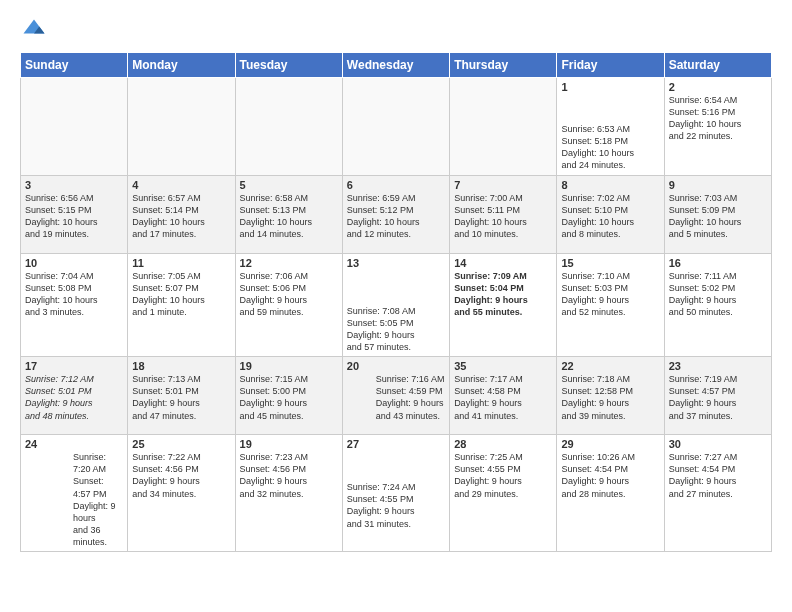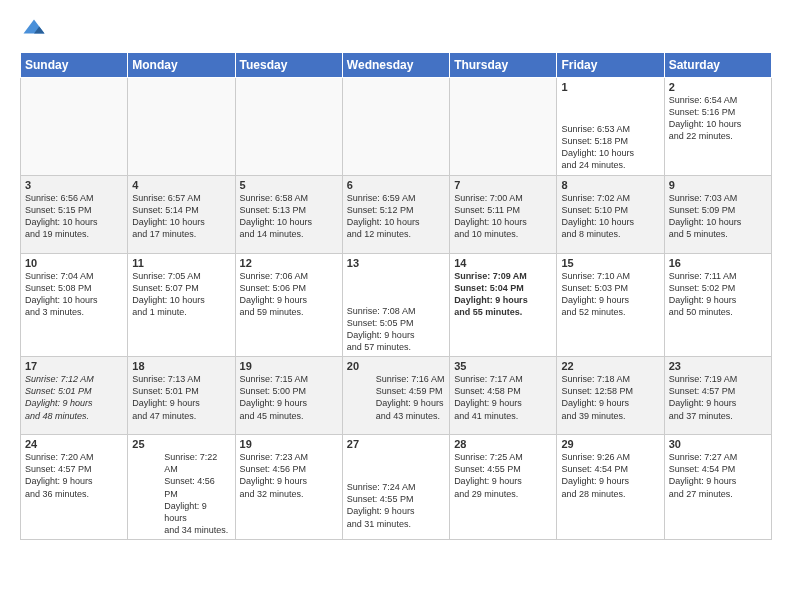--- a/index.html
+++ b/index.html
@@ -303,28 +303,28 @@
             <span class="day-number">23</span>
             <div class="day-info" style="white-space: pre-line;">Sunrise: 7:19 AM
 Sunset: 4:57 PM
 Daylight: 9 hours
 and 37 minutes.</div>
           </td>
         </tr>
         <tr>
           <td>
             <span class="day-number">24</span>
-            <div class="day-info" style="white-space: pre-line;">Sunrise: 7:20 AM
+            <div class="day-info" style="white-space: pre-line; margin-left: 48px;">Sunrise: 7:20 AM
 Sunset: 4:57 PM
 Daylight: 9 hours
 and 36 minutes.</div>
           </td>
           <td>
             <span class="day-number">25</span>
-            <div class="day-info" style="white-space: pre-line; margin-left: 32px;">Sunrise: 7:22 AM
+            <div class="day-info" style="white-space: pre-line;">Sunrise: 7:22 AM
 Sunset: 4:56 PM
 Daylight: 9 hours
 and 34 minutes.</div>
           </td>
           <td>
             <span class="day-number">19</span>
             <div class="day-info" style="white-space: pre-line;">Sunrise: 7:23 AM
 Sunset: 4:56 PM
 Daylight: 9 hours
 and 32 minutes.</div>
@@ -338,21 +338,21 @@
           </td>
           <td>
             <span class="day-number">28</span>
             <div class="day-info" style="white-space: pre-line;">Sunrise: 7:25 AM
 Sunset: 4:55 PM
 Daylight: 9 hours
 and 29 minutes.</div>
           </td>
           <td>
             <span class="day-number">29</span>
-            <div class="day-info" style="white-space: pre-line;">Sunrise: 9:26 AM
+            <div class="day-info" style="white-space: pre-line;">Sunrise: 10:26 AM
 Sunset: 4:54 PM
 Daylight: 9 hours
 and 28 minutes.</div>
           </td>
           <td>
             <span class="day-number">30</span>
             <div class="day-info" style="white-space: pre-line;">Sunrise: 7:27 AM
 Sunset: 4:54 PM
 Daylight: 9 hours
 and 27 minutes.</div>

